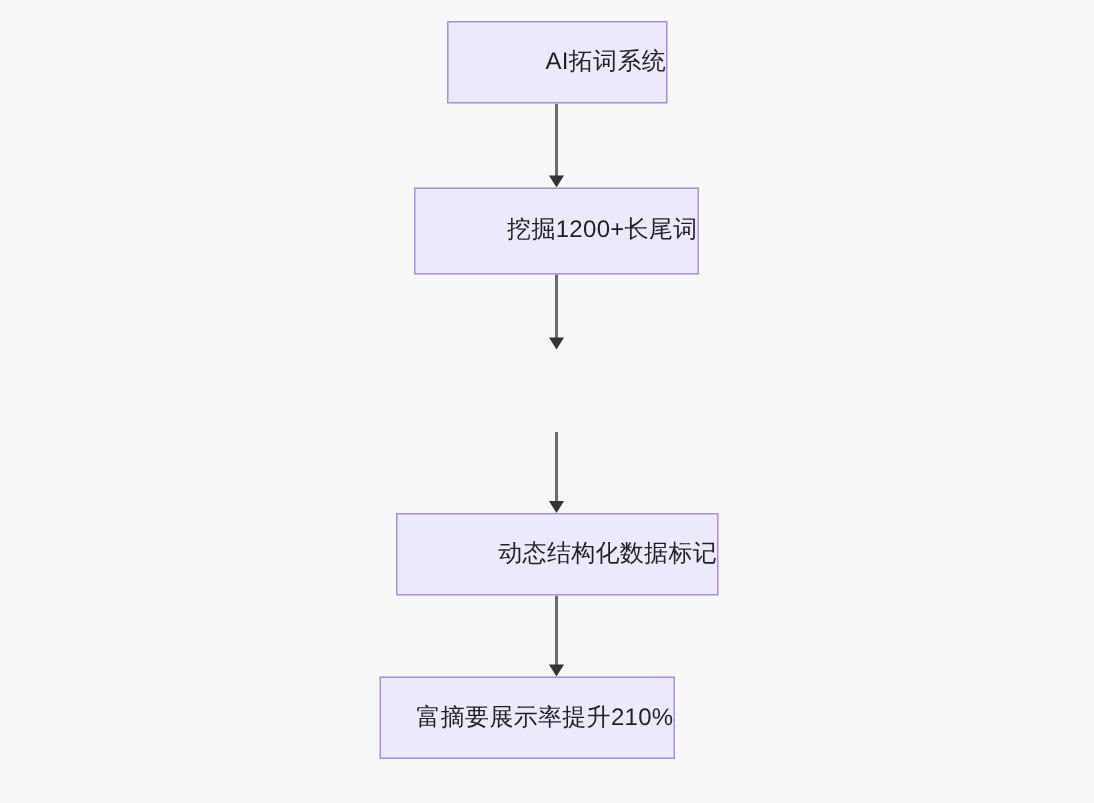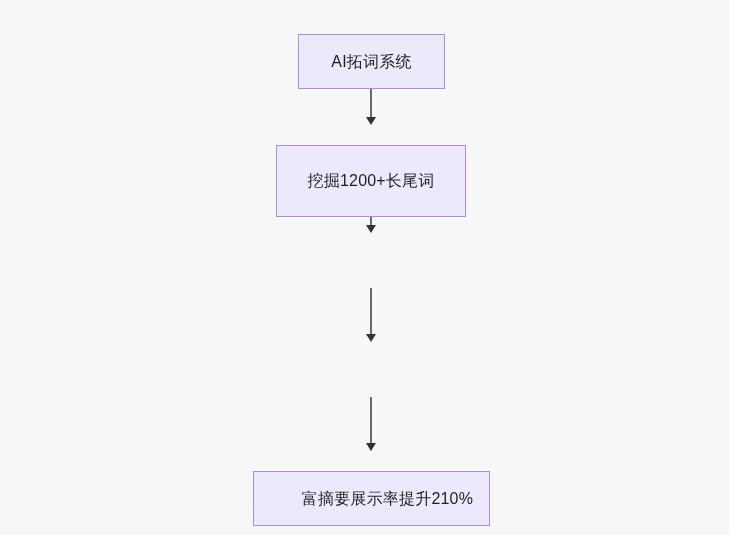--- a/index.html
+++ b/index.html
@@ -21,27 +21,26 @@
   }
 
   .node {
     position: absolute;
     box-sizing: border-box;
     background: #ece9fc;
     border: 1.5px solid #ad8ddb;
     border-radius: 0;
     display: flex;
     align-items: center;
-    justify-content: center;
+    justify-content: flex-end;
     color: #1f1f20;
     font-size: 16px;
     line-height: 1;
     letter-spacing: 0.2px;
     white-space: nowrap;
-    margin-top: 20px;
   }
 
   .node-label {
     display: block;
   }
 
   .edge {
     position: absolute;
     width: 0;
   }
@@ -85,23 +84,26 @@
   </div>
   <div class="edge" id="edge-4" style="left: 371px; top: 397px; height: 54px;">
     <div class="edge-line" style="height: 47px;"></div>
     <div class="edge-head" style="top: 46px;"></div>
   </div>
 
   <div class="node" id="node-1" style="left: 298px; top: 14px; width: 147px; height: 55px;">
     <span class="node-label">AI拓词系统</span>
   </div>
 
-  <div class="node" id="node-2" style="left: 276px; top: 125px; width: 190px; height: 72px;">
+  <div class="node" id="node-2" style="left: 276px; top: 125px; width: 190px; height: 58px;">
     <span class="node-label">挖掘1200+长尾词</span>
   </div>
 
 
+  <div class="node" id="node-4" style="left: 264px; top: 342px; width: 215px; height: 55px;">
+    <span class="node-label">动态结构化数据标记</span>
+  </div>
 
-  <div class="node" id="node-5" style="left: 253px; top: 451px; width: 237px; height: 55px; padding-left: 32px;">
+  <div class="node" id="node-5" style="left: 253px; top: 451px; width: 197px; height: 55px; padding-left: 32px;">
     <span class="node-label">富摘要展示率提升210%</span>
   </div>
 
 </div>
 
 </body></html>

